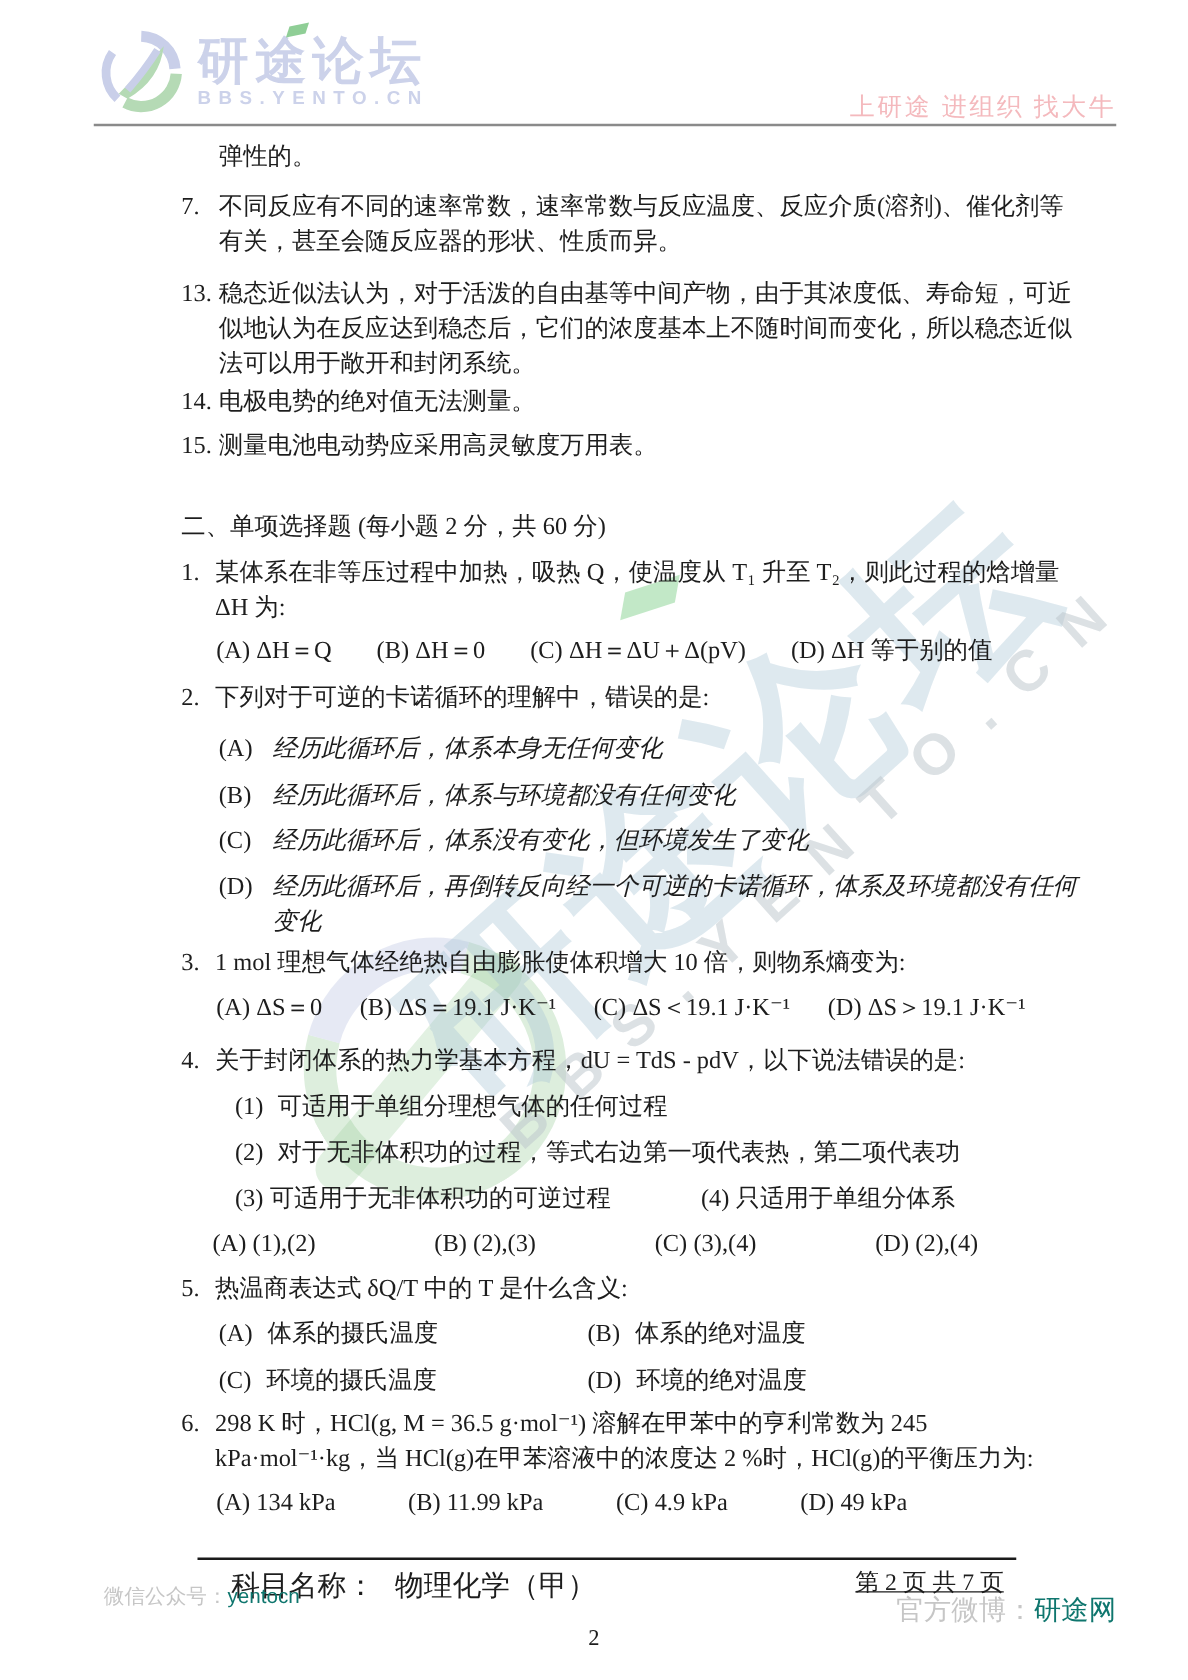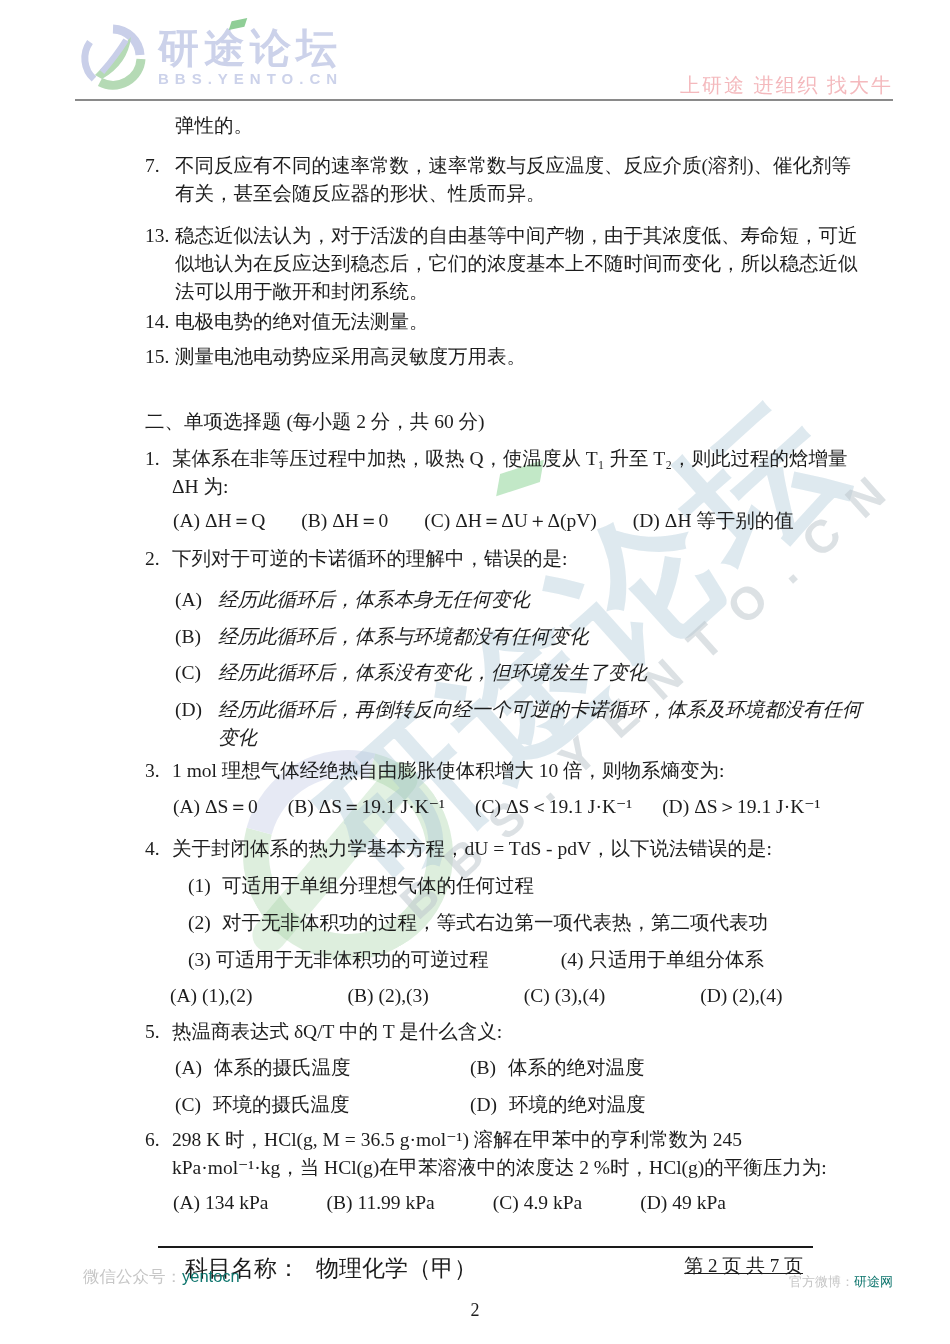--- a/index.html
+++ b/index.html
@@ -55,21 +55,21 @@
   .grid2{display:grid;grid-template-columns:295px auto;row-gap:9px;padding-left:30px;box-sizing:border-box;}
   .grid2 .otag{display:inline-block;margin-right:12px;}
   
   .ftr-rule{position:absolute;left:158px;top:1246px;width:655px;border-top:2px solid #1a1a1a;z-index:2;}
   .ftr-subject{position:absolute;left:185px;top:1253px;font-size:23px;z-index:2;}
   .ftr-subject .subj{margin-left:16px;}
   .ftr-pageinfo{position:absolute;right:147px;top:1253px;font-size:19px;z-index:2;text-decoration:underline;}
   .ftr-wechat{position:absolute;left:83px;top:1266px;z-index:2;font-family:"Liberation Sans",sans-serif;
               font-size:16.5px;color:#c6c6c6;}
   .ftr-weibo{position:absolute;right:57px;top:1273px;z-index:2;font-family:"Liberation Sans",sans-serif;
-             font-size:13px;color:#c6c6c6;}
+             font-size:22px;color:#c6c6c6;}
   .handle{color:#0f766e;}
   .pagenum{position:absolute;left:0;top:1300px;width:950px;text-align:center;font-size:18px;z-index:2;}
 </style>
 </head>
 <body>
 
 <div class="page">
 
   <div class="watermark">
     <div class="wm-ring"></div>

